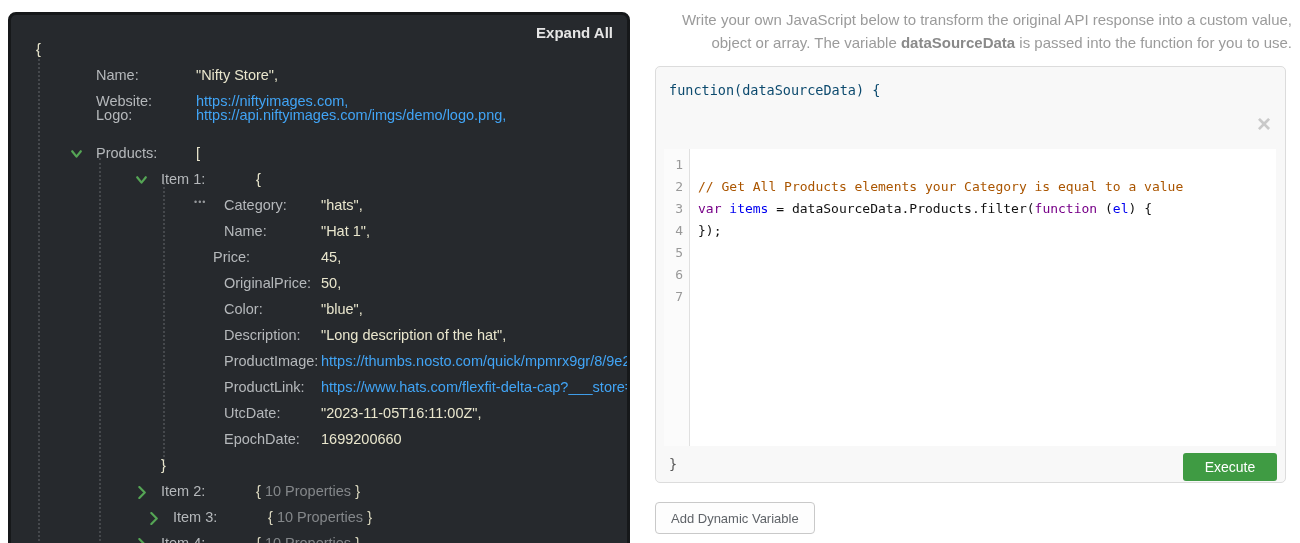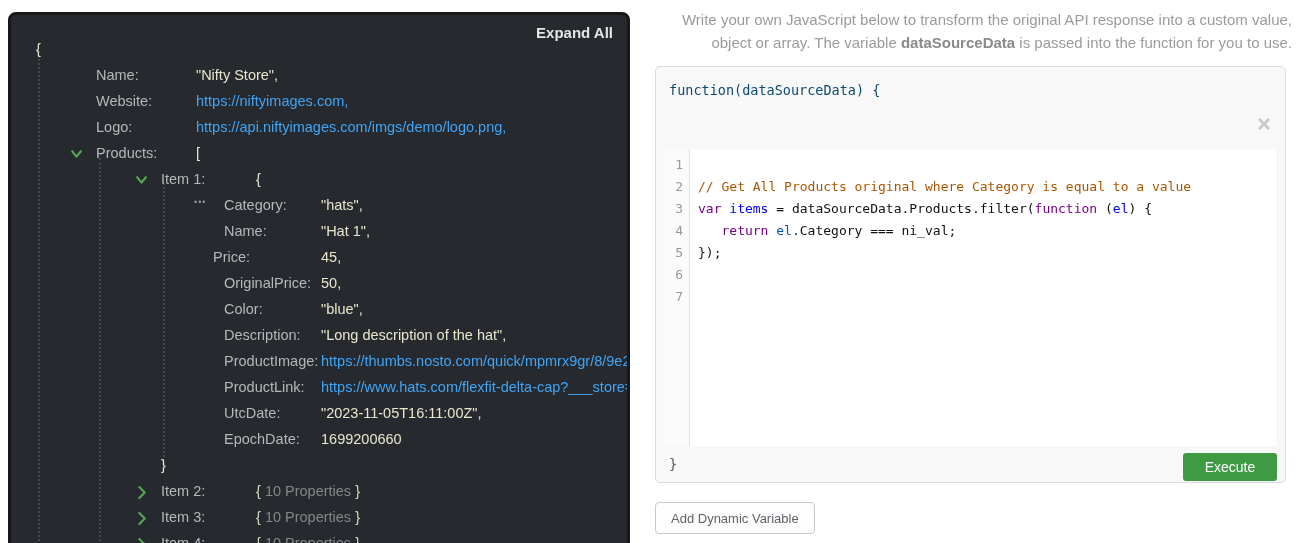--- a/index.html
+++ b/index.html
@@ -99,21 +99,21 @@
         <span class="v t-bracket" style="left: 25px;">{</span>
       </div>
       <div class="tree-row" style="top: 48px;">
         <span class="k" style="left: 85px;">Name:</span>
         <span class="v t-str" style="left: 185px;">"Nifty Store",</span>
       </div>
       <div class="tree-row" style="top: 74px;">
         <span class="k" style="left: 85px;">Website:</span>
         <span class="v t-link" style="left: 185px;">https://niftyimages.com,</span>
       </div>
-      <div class="tree-row" style="top: 100px;">
+      <div class="tree-row" style="top: 88px;">
         <span class="k" style="left: 85px;">Logo:</span>
         <span class="v t-link" style="left: 185px;">https://api.niftyimages.com/imgs/demo/logo.png,</span>
       </div>
       <div class="tree-row" style="top: 126px;">
         <span class="chev" style="left: 59px;"><svg width="13" height="13" viewBox="0 0 12 12">
             <polyline points="2,3 6,8 10,3" fill="none" stroke="#55a555" stroke-width="2" stroke-linecap="round" stroke-linejoin="round"></polyline>
           </svg></span>
         <span class="k" style="left: 85px;">Products:</span>
         <span class="v t-bracket" style="left: 185px;">[</span>
       </div>
@@ -168,21 +168,21 @@
       <div class="tree-row" style="top: 438px;">
         <span class="v t-bracket" style="left: 150px;">}</span>
       </div>
       <div class="tree-row" style="top: 464px;">
         <span class="chev" style="left: 124px;"><svg width="13" height="13" viewBox="0 0 12 12">
             <polyline points="4,1 9,6 4,11" fill="none" stroke="#55a555" stroke-width="2" stroke-linecap="round" stroke-linejoin="round"></polyline>
           </svg></span>
         <span class="k" style="left: 150px;">Item 2:</span>
         <span class="v t-muted" style="left: 245px;"><span class="brace">{ </span><span class="muted-inner">10 Properties</span><span class="brace"> }</span></span>
       </div>
-      <div class="tree-row" style="top: 490px;">
+      <div class="tree-row" style="top: 490px; margin-left: 12px;">
         <span class="chev" style="left: 124px;"><svg width="13" height="13" viewBox="0 0 12 12">
             <polyline points="4,1 9,6 4,11" fill="none" stroke="#55a555" stroke-width="2" stroke-linecap="round" stroke-linejoin="round"></polyline>
           </svg></span>
         <span class="k" style="left: 150px;">Item 3:</span>
         <span class="v t-muted" style="left: 245px;"><span class="brace">{ </span><span class="muted-inner">10 Properties</span><span class="brace"> }</span></span>
       </div>
       <div class="tree-row" style="top: 516px;">
         <span class="chev" style="left: 124px;"><svg width="13" height="13" viewBox="0 0 12 12">
             <polyline points="4,1 9,6 4,11" fill="none" stroke="#55a555" stroke-width="2" stroke-linecap="round" stroke-linejoin="round"></polyline>
           </svg></span>
@@ -205,23 +205,22 @@
         <div class="num">1</div>
         <div class="num">2</div>
         <div class="num">3</div>
         <div class="num">4</div>
         <div class="num">5</div>
         <div class="num">6</div>
         <div class="num">7</div>
       </div>
     <div class="cm-code">
         <div class="code-line">&nbsp;</div>
-        <div class="code-line"><span class="tk-comment">// Get All Products original where Category is equal to a value</span></div>
+        <div class="code-line"><span class="tk-comment">// Get All Products elements your Category is equal to a value</span></div>
         <div class="code-line"><span class="tk-keyword">var</span><span class="tk-plain"> </span><span class="tk-def">items</span><span class="tk-plain"> = dataSourceData.Products.filter(</span><span class="tk-keyword">function</span><span class="tk-plain"> (</span><span class="tk-def">el</span><span class="tk-plain">) {</span></div>
-        <div class="code-line"><span class="tk-plain">   </span><span class="tk-keyword">return</span><span class="tk-plain"> </span><span class="tk-var2">el</span><span class="tk-plain">.Category === ni_val;</span></div>
         <div class="code-line"><span class="tk-plain">});</span></div>
         <div class="code-line">&nbsp;</div>
       </div>
   </div>
 
   <div class="fn-close">}</div>
   <button class="execute-btn">Execute</button>
 </div>
 
 <button class="add-var-btn">Add Dynamic Variable</button>

